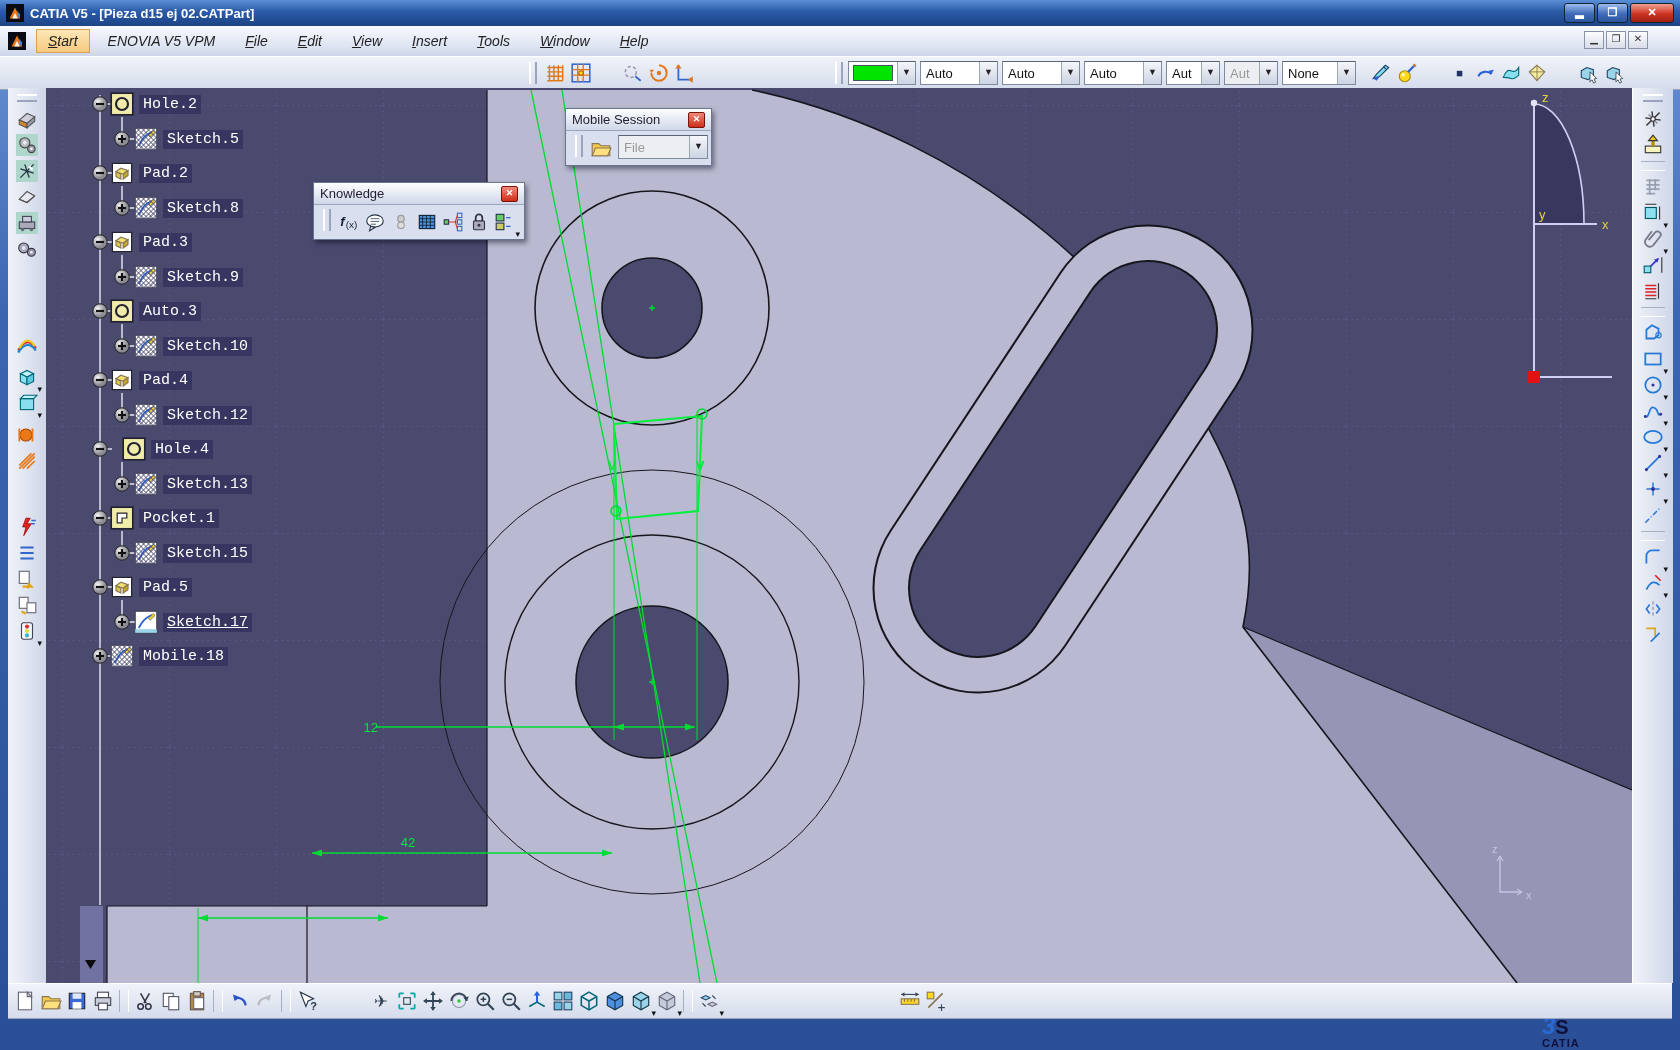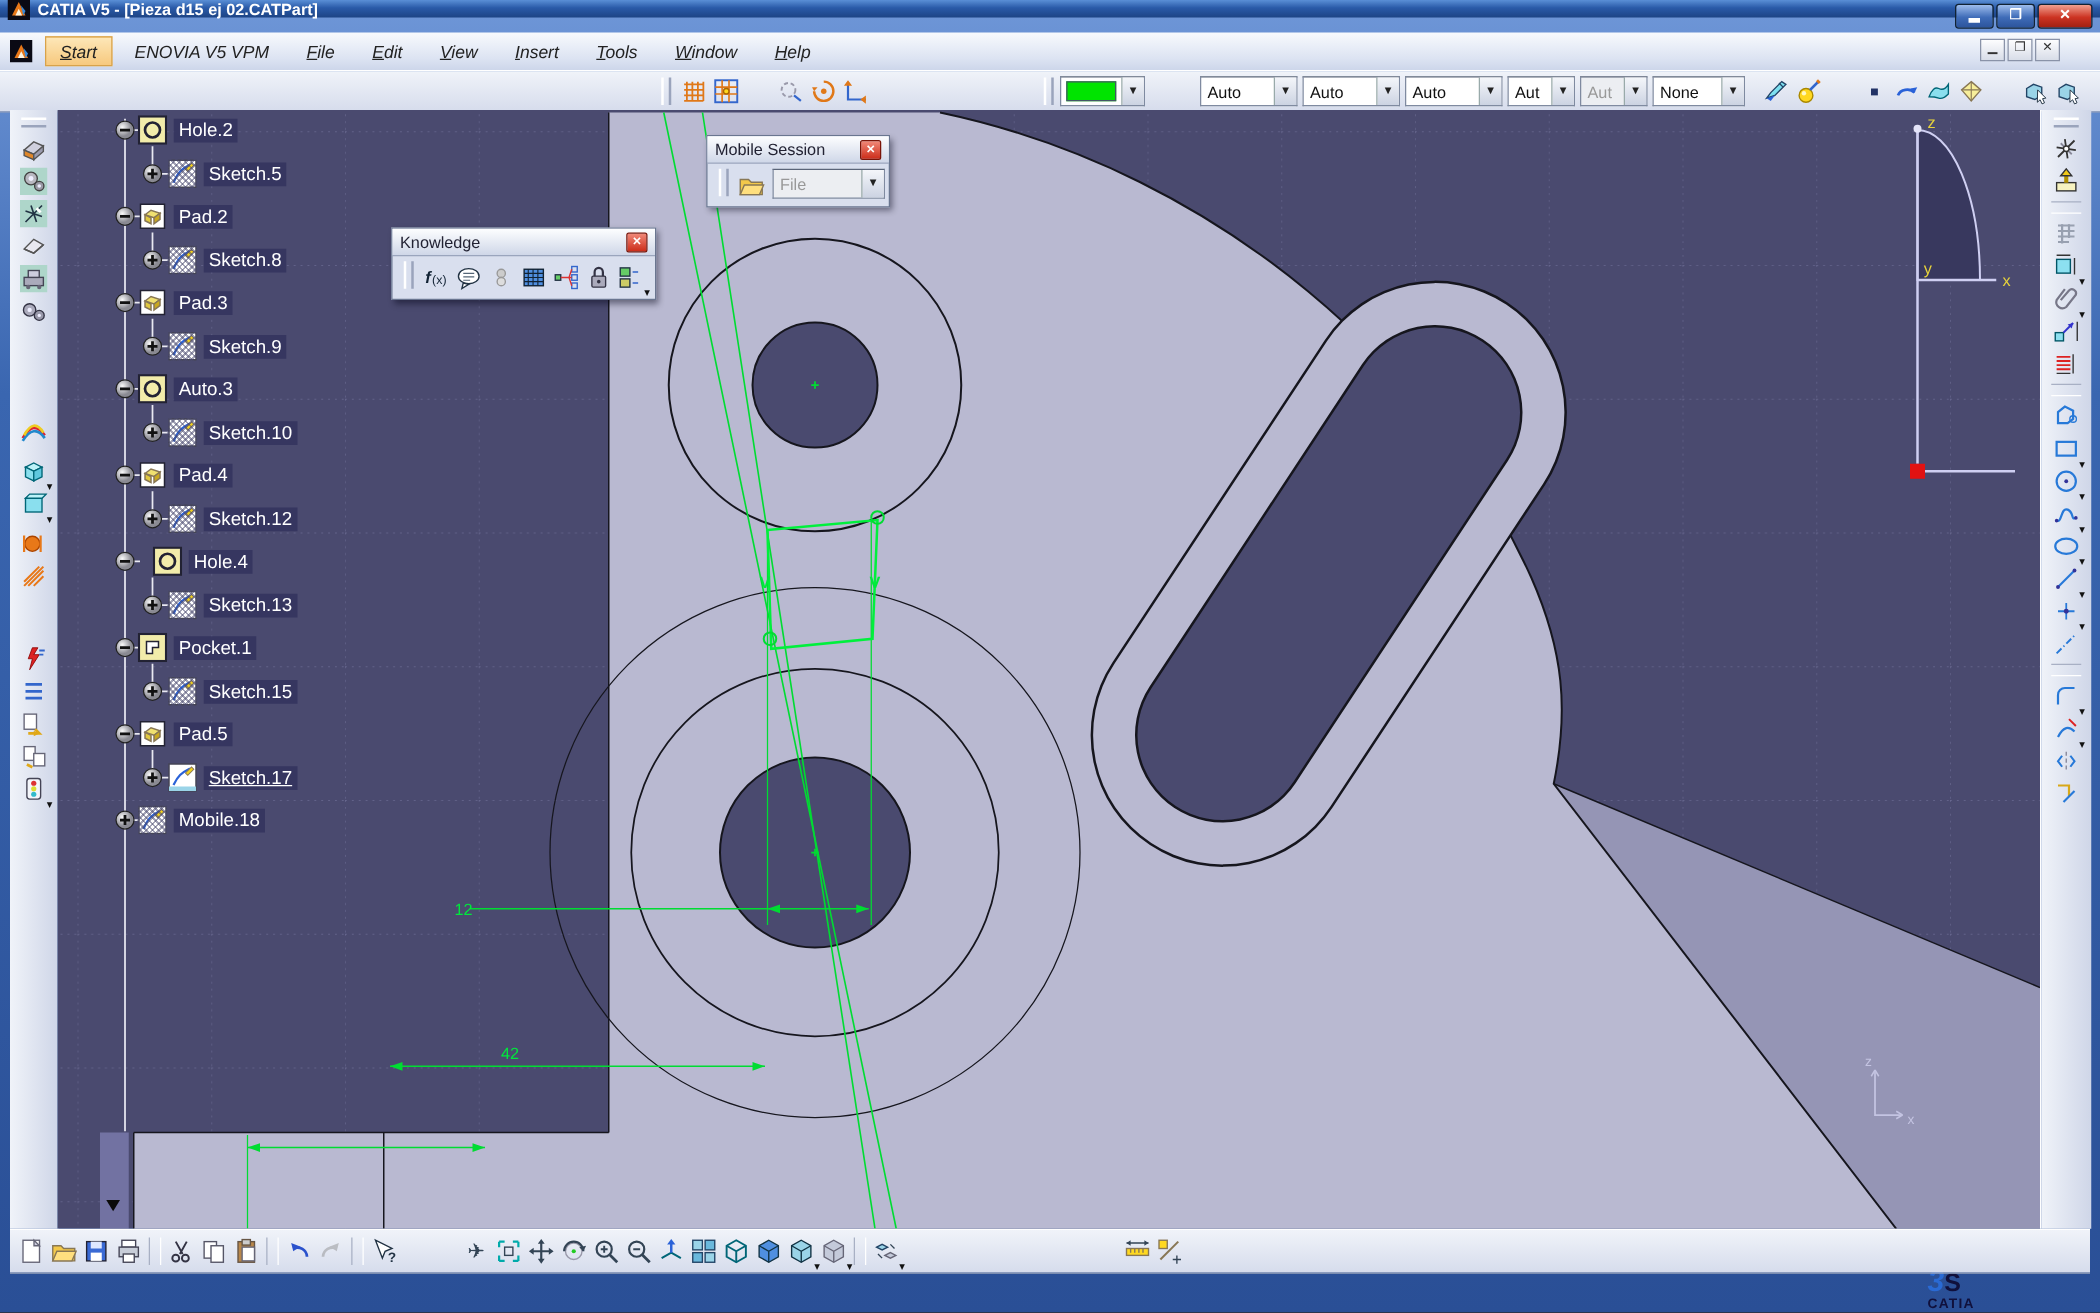--- a/index.html
+++ b/index.html
@@ -1,20 +1,20 @@
 <!DOCTYPE html>
 <html><head>
 <meta charset="utf-8">
 <style>
   html,body{margin:0;padding:0;background:#222;}
   #frame{position:relative;width:1680px;height:1050px;overflow:hidden;
     background:linear-gradient(180deg,#6f97d8 0%,#3a66b0 30%,#2a4f96 100%);
     font-family:"Liberation Sans",sans-serif;-webkit-font-smoothing:antialiased;}
   
-  #titlebar{position:absolute;left:0;top:0;width:1680px;height:14px;
+  #titlebar{position:absolute;left:0;top:0;width:1680px;height:26px;
     background:linear-gradient(180deg,#5a8fd6,#2a5aa8 45%,#1d4485);
     display:flex;align-items:center;color:#fff;font-size:13px;font-weight:bold;}
   #titlebar .appicon{width:18px;height:18px;margin:0 6px 0 6px;}
   .winbtns{position:absolute;right:6px;top:3px;display:flex;gap:2px;}
   .winbtn{width:29px;height:18px;border:1px solid #123;border-radius:3px;
     background:linear-gradient(180deg,#9dbcec,#3f6cb8 55%,#2c549c);color:#fff;
     font-size:11px;line-height:16px;text-align:center;}
   .winbtn.close{background:linear-gradient(180deg,#f0a090,#cc3322 55%,#a02012);width:42px;}
   
   #menubar{position:absolute;left:0;top:26px;width:1680px;height:30px;
@@ -60,21 +60,21 @@
   .pclose{margin-left:auto;width:15px;height:14px;background:linear-gradient(180deg,#f08878,#cc2d1a);
     border:1px solid #7a1408;border-radius:2px;color:#fff;font-size:9px;line-height:12px;text-align:center;font-weight:bold;}
   .pbody{display:flex;align-items:flex-start;padding:4px 4px;}
   
   #statusbar{position:absolute;left:8px;top:1017px;width:1664px;height:27px;
     background:linear-gradient(180deg,#eef1f8,#cfd6e8);border-top:1px solid #fff;
     display:flex;align-items:center;font-size:13px;color:#1a1a1a;}
   .statusfield{height:19px;background:#e7eaf2;border:1px solid #98a2ba;border-bottom-color:#fff;border-right-color:#fff;}
   
   #viewport-wrap{position:absolute;left:46px;top:88px;width:1586px;height:895px;}
-  #tree{position:absolute;left:46px;top:88px;width:400px;height:770px;pointer-events:none;}
+  #tree{position:absolute;left:46px;top:88px;width:400px;height:770px;pointer-events:none;font-family:Liberation Mono, monospace;}
   .tree-row{position:absolute;height:24px;display:flex;align-items:center;pointer-events:auto;}
   .tree-icon{width:24px;height:24px;position:relative;flex:none;}
   .tree-icon svg{width:24px;height:24px;}
   .tree-icon.hatch::after{content:"";position:absolute;inset:0;
     background:repeating-linear-gradient(45deg,rgba(74,74,111,.5) 0 1.5px,transparent 1.5px 3.5px),
                repeating-linear-gradient(-45deg,rgba(74,74,111,.5) 0 1.5px,transparent 1.5px 3.5px);}
   .tree-label{margin-left:5px;font-size:15px;color:#fff;background:rgba(52,52,94,.9);
     padding:1px 4px;white-space:nowrap;}
   .tree-label.uline{text-decoration:underline;}
   .logo{position:absolute;left:1496px;top:926px;width:60px;text-align:left;line-height:1;}
@@ -164,21 +164,21 @@
             <path d="M17 13l-4 3 4 3zM1 6l3-4 3 4z" fill="#e07818"></path>
           </svg>
         </span>
       </span>
     <span style="width:132px;flex:none;"></span>
     <span class="handle"></span>
     <span class="combo" style="width:66px;">
       <span class="colorchip" id="color-chip" style="background: rgb(0, 228, 0);"></span>
       <span class="arrow">▼</span>
     </span>
-    <span id="prop-combos" style="display:flex;margin-left:40px;">
+    <span id="prop-combos" style="display:flex;">
         <span class="combo" style="width: 76px;">
           <span class="val">Auto</span>
           <span class="arrow">▼</span>
         </span>
         <span class="combo" style="width: 76px;">
           <span class="val">Auto</span>
           <span class="arrow">▼</span>
         </span>
         <span class="combo" style="width: 76px;">
           <span class="val">Auto</span>

